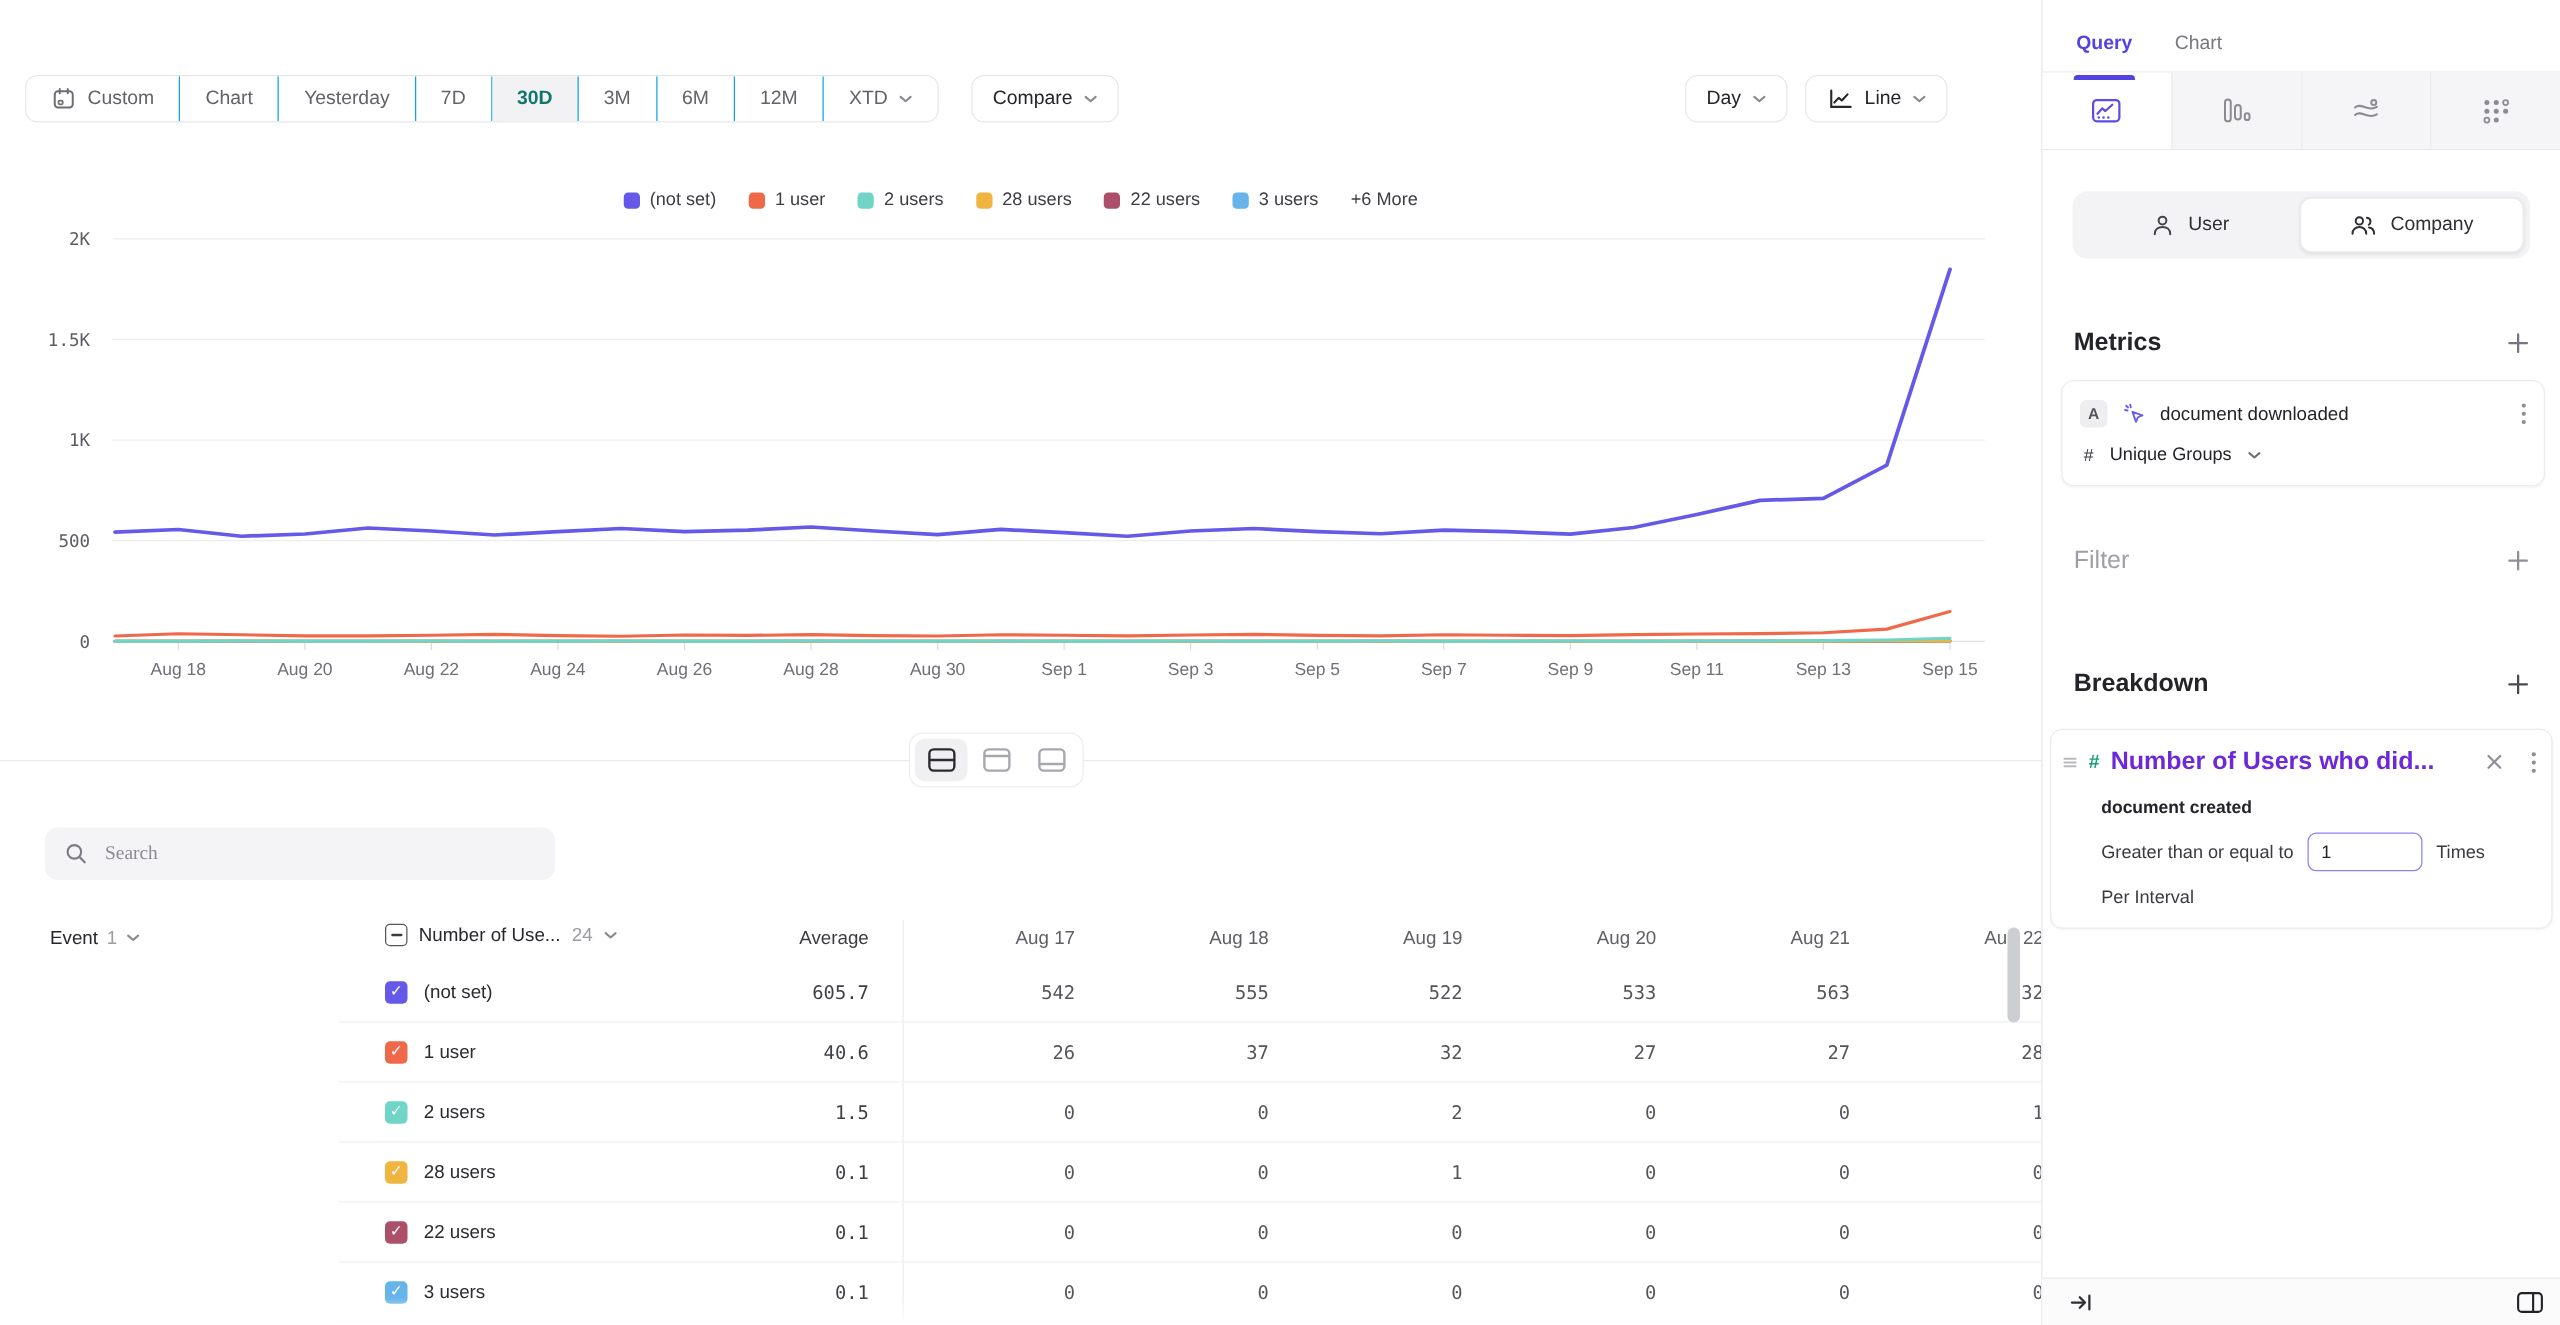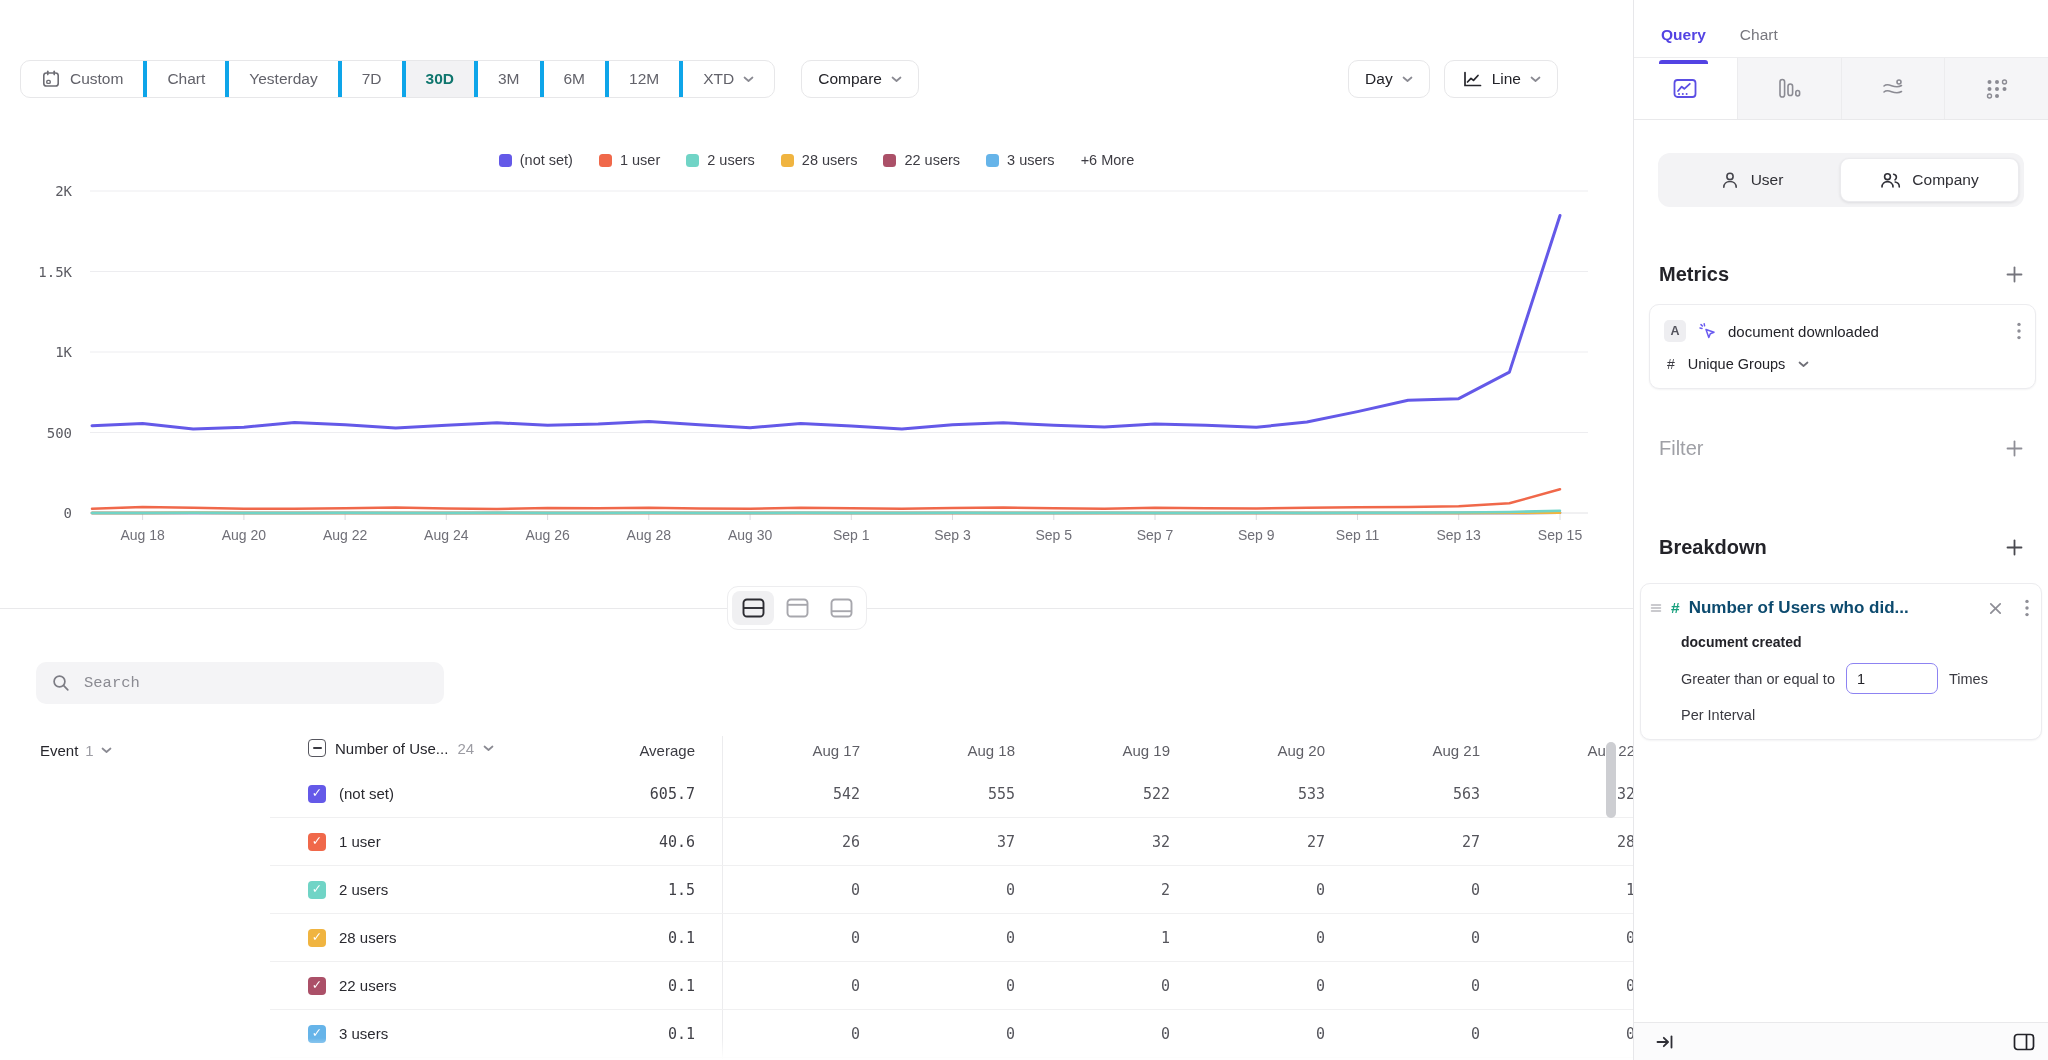--- a/index.html
+++ b/index.html
@@ -6,21 +6,21 @@
     font-family:"Liberation Sans","DejaVu Sans",sans-serif;color:#2c2b31;}
   *{box-sizing:border-box;}
   .app{position:relative;width:2048px;height:1060px;background:#fff;}
   .main{position:absolute;left:0;top:0;width:1633px;height:1060px;overflow:hidden;}
   .panel{position:absolute;left:1633px;top:0;width:415px;height:1060px;border-left:1px solid #e7e7ea;background:#fff;}
 
   
   .toolbar{position:absolute;left:20px;top:60px;width:1580px;height:38px;display:flex;align-items:center;}
   .range-group{display:flex;align-items:stretch;height:38px;border:1px solid #e7e7e9;border-radius:10px;overflow:hidden;background:#fff;}
   .range-btn{display:flex;align-items:center;gap:9px;padding:0 20px;font-size:15.5px;color:#62626a;
-    background:transparent;border:none;border-right:4px solid #0ea5e9;cursor:pointer;font-family:inherit;white-space:nowrap;}
+    background:transparent;border:none;border-right:1px solid #0ea5e9;cursor:pointer;font-family:inherit;white-space:nowrap;}
   .range-btn:last-child{border-right:none;}
   .range-btn.active{background:#f2f2f4;color:#0f766e;font-weight:bold;}
   .btn{display:flex;align-items:center;gap:9px;height:38px;border:1px solid #e7e7e9;border-radius:10px;
     background:#fff;padding:0 16px;font-size:15.5px;color:#232329;font-weight:500;cursor:pointer;font-family:inherit;}
   .compare-btn{margin-left:26px;}
   .toolbar-right{margin-left:auto;margin-right:42px;display:flex;gap:14px;}
   .chev{flex:none;}
 
   
   .legend{position:absolute;left:0;top:152px;width:1633px;display:flex;justify-content:center;align-items:center;gap:26px;
@@ -37,21 +37,21 @@
 
   .chart-divider{position:absolute;left:0;top:608px;width:1633px;height:1px;background:#e9e9eb;}
   .layout-toggles{position:absolute;left:727px;top:586px;height:44px;display:flex;background:#fff;
     border:1px solid #ededef;border-radius:11px;padding:4px;gap:2px;}
   .lt-btn{width:42px;border:none;background:transparent;border-radius:8px;display:flex;align-items:center;justify-content:center;cursor:pointer;}
   .lt-btn.active{background:#f0f0f2;}
 
   
   .search{position:absolute;left:36px;top:662px;width:408px;height:42px;background:#f4f4f6;border-radius:10px;
     display:flex;align-items:center;gap:11px;padding:0 15px;}
-  .search input{flex:1;border:none;background:transparent;outline:none;font-size:15.5px;font-family:Liberation Mono, monospace;color:#2c2b31;}
+  .search input{flex:1;border:none;background:transparent;outline:none;font-size:15.5px;font-family:Liberation Serif, serif;color:#2c2b31;}
   .search input::placeholder{color:#8b8b92;}
 
   
   .table-head{position:absolute;left:0;top:738px;width:1700px;height:32px;font-size:15px;}
   .th-event{position:absolute;left:40px;top:4px;display:flex;align-items:center;gap:7px;color:#26262c;cursor:pointer;}
   .th-event .cnt,.th-series .cnt{color:#9c9ca3;}
   .th-series{position:absolute;left:308px;top:1px;display:flex;align-items:center;gap:9px;color:#26262c;cursor:pointer;}
   .th-avg{position:absolute;left:545px;top:4px;width:150px;text-align:right;color:#3b3b42;font-weight:500;}
   .th-dates{position:absolute;left:722px;top:4px;display:grid;grid-template-columns:repeat(6,155px);}
   .th-date{text-align:right;padding-right:17px;color:#5f5f66;white-space:nowrap;overflow:visible;}
@@ -96,21 +96,21 @@
   .card-row1{display:flex;align-items:center;gap:11px;}
   .abadge{width:22px;height:22px;border-radius:5px;background:#eeeef1;color:#55555e;font-size:12.5px;font-weight:bold;
     display:flex;align-items:center;justify-content:center;flex:none;}
   .mtitle{font-size:15px;font-weight:500;color:#232329;}
   .kebab{margin-left:auto;cursor:pointer;display:flex;align-items:center;}
   .card-row2{margin-top:14px;padding-left:3px;display:flex;align-items:center;gap:13px;font-size:14.5px;color:#232329;cursor:pointer;}
   .hash{font-size:14px;color:#3a3a41;font-weight:500;}
   .hash.green{color:#17a07d;font-size:15.5px;font-weight:bold;}
   .breakdown-card{margin:24px 6px 0 6px;padding:14px 12px 16px 9px;}
   .bd-row1{display:flex;align-items:center;gap:9px;}
-  .bd-title{font-size:17px;font-weight:600;color:#0c4a6e;}
+  .bd-title{font-size:20px;font-weight:600;color:#6d28d9;}
   .bd-close{margin-left:auto;cursor:pointer;display:flex;align-items:center;}
   .bd-event{margin-top:16px;padding-left:31px;font-size:14px;font-weight:bold;color:#232329;}
   .bd-cond{margin-top:13px;padding-left:31px;display:flex;align-items:center;gap:11px;font-size:14.5px;color:#3a3a41;}
   .bd-cond input{width:92px;height:31px;border:1.5px solid #8d83f2;border-radius:7px;padding:0 10px;
     font-size:14.5px;font-family:inherit;color:#232329;outline:none;}
   .bd-interval{margin-top:13px;padding-left:31px;font-size:14.5px;color:#3a3a41;}
   .panel-footer{position:absolute;left:0;bottom:0;width:100%;height:38px;border-top:1px solid #e9e9eb;background:#fbfbfc;
     display:flex;align-items:center;padding:0 13px 0 21px;}
   .pf-right{margin-left:auto;}
   .iconbtn{cursor:pointer;display:flex;align-items:center;}

